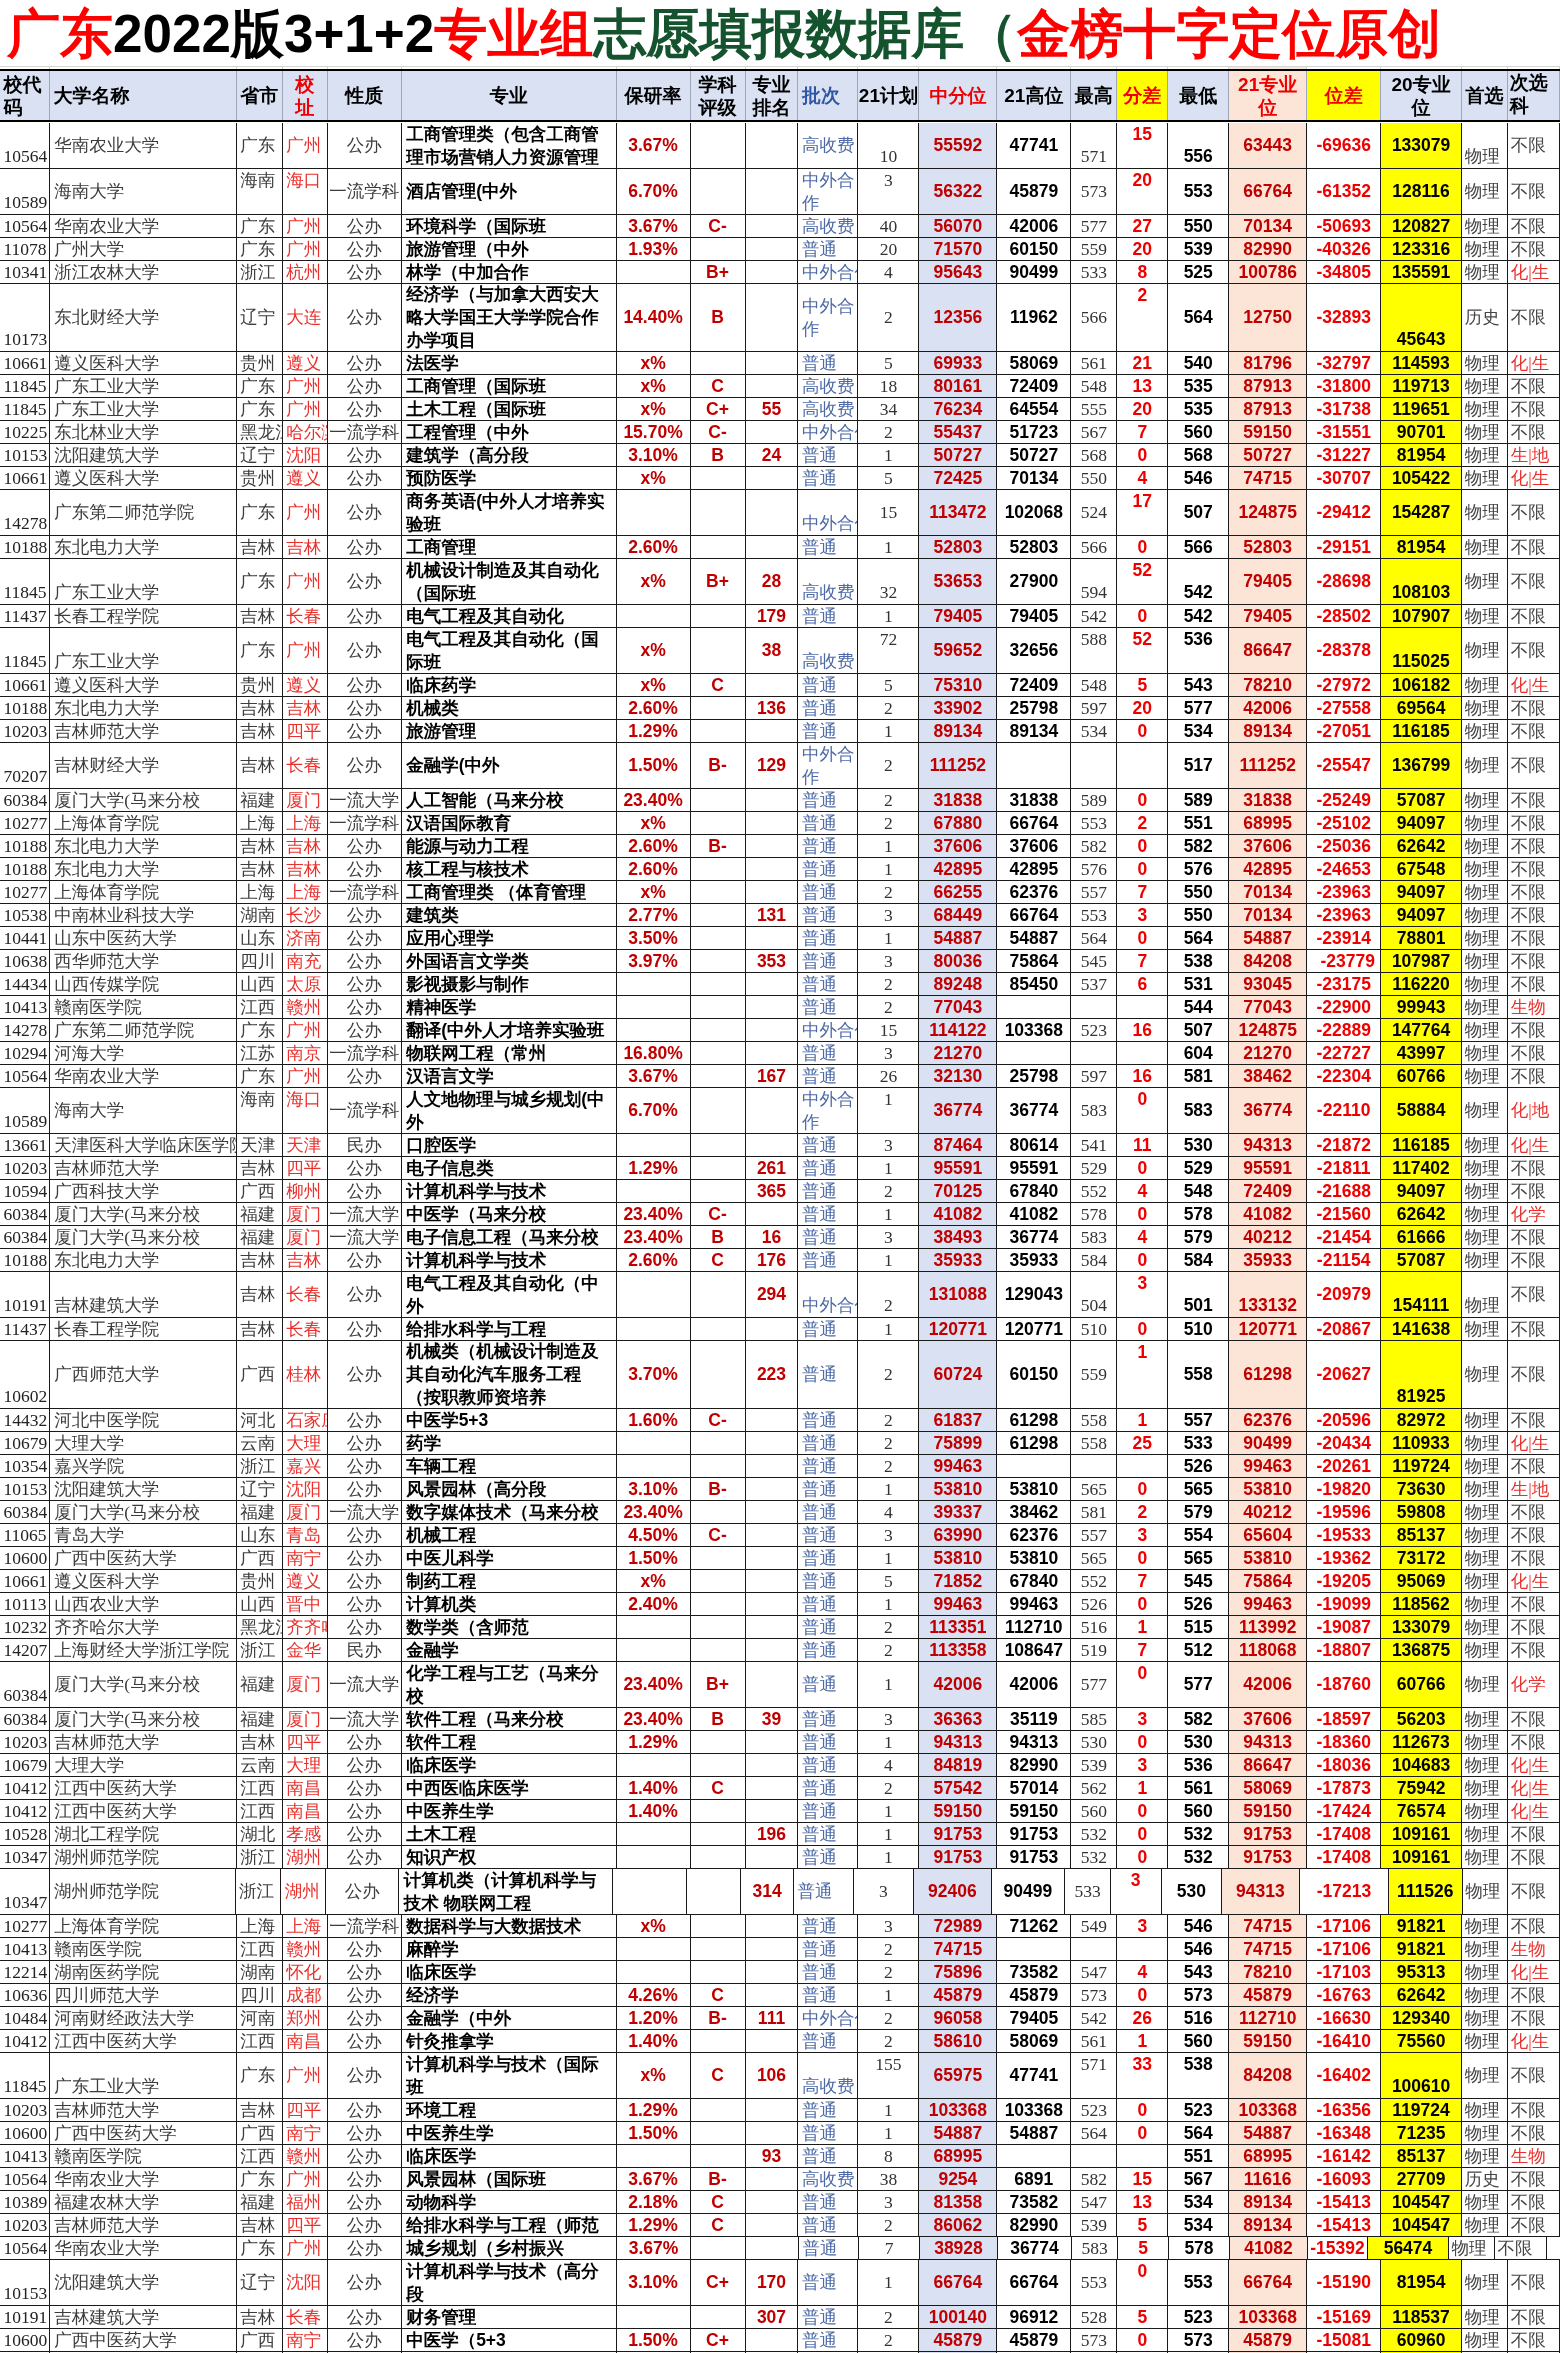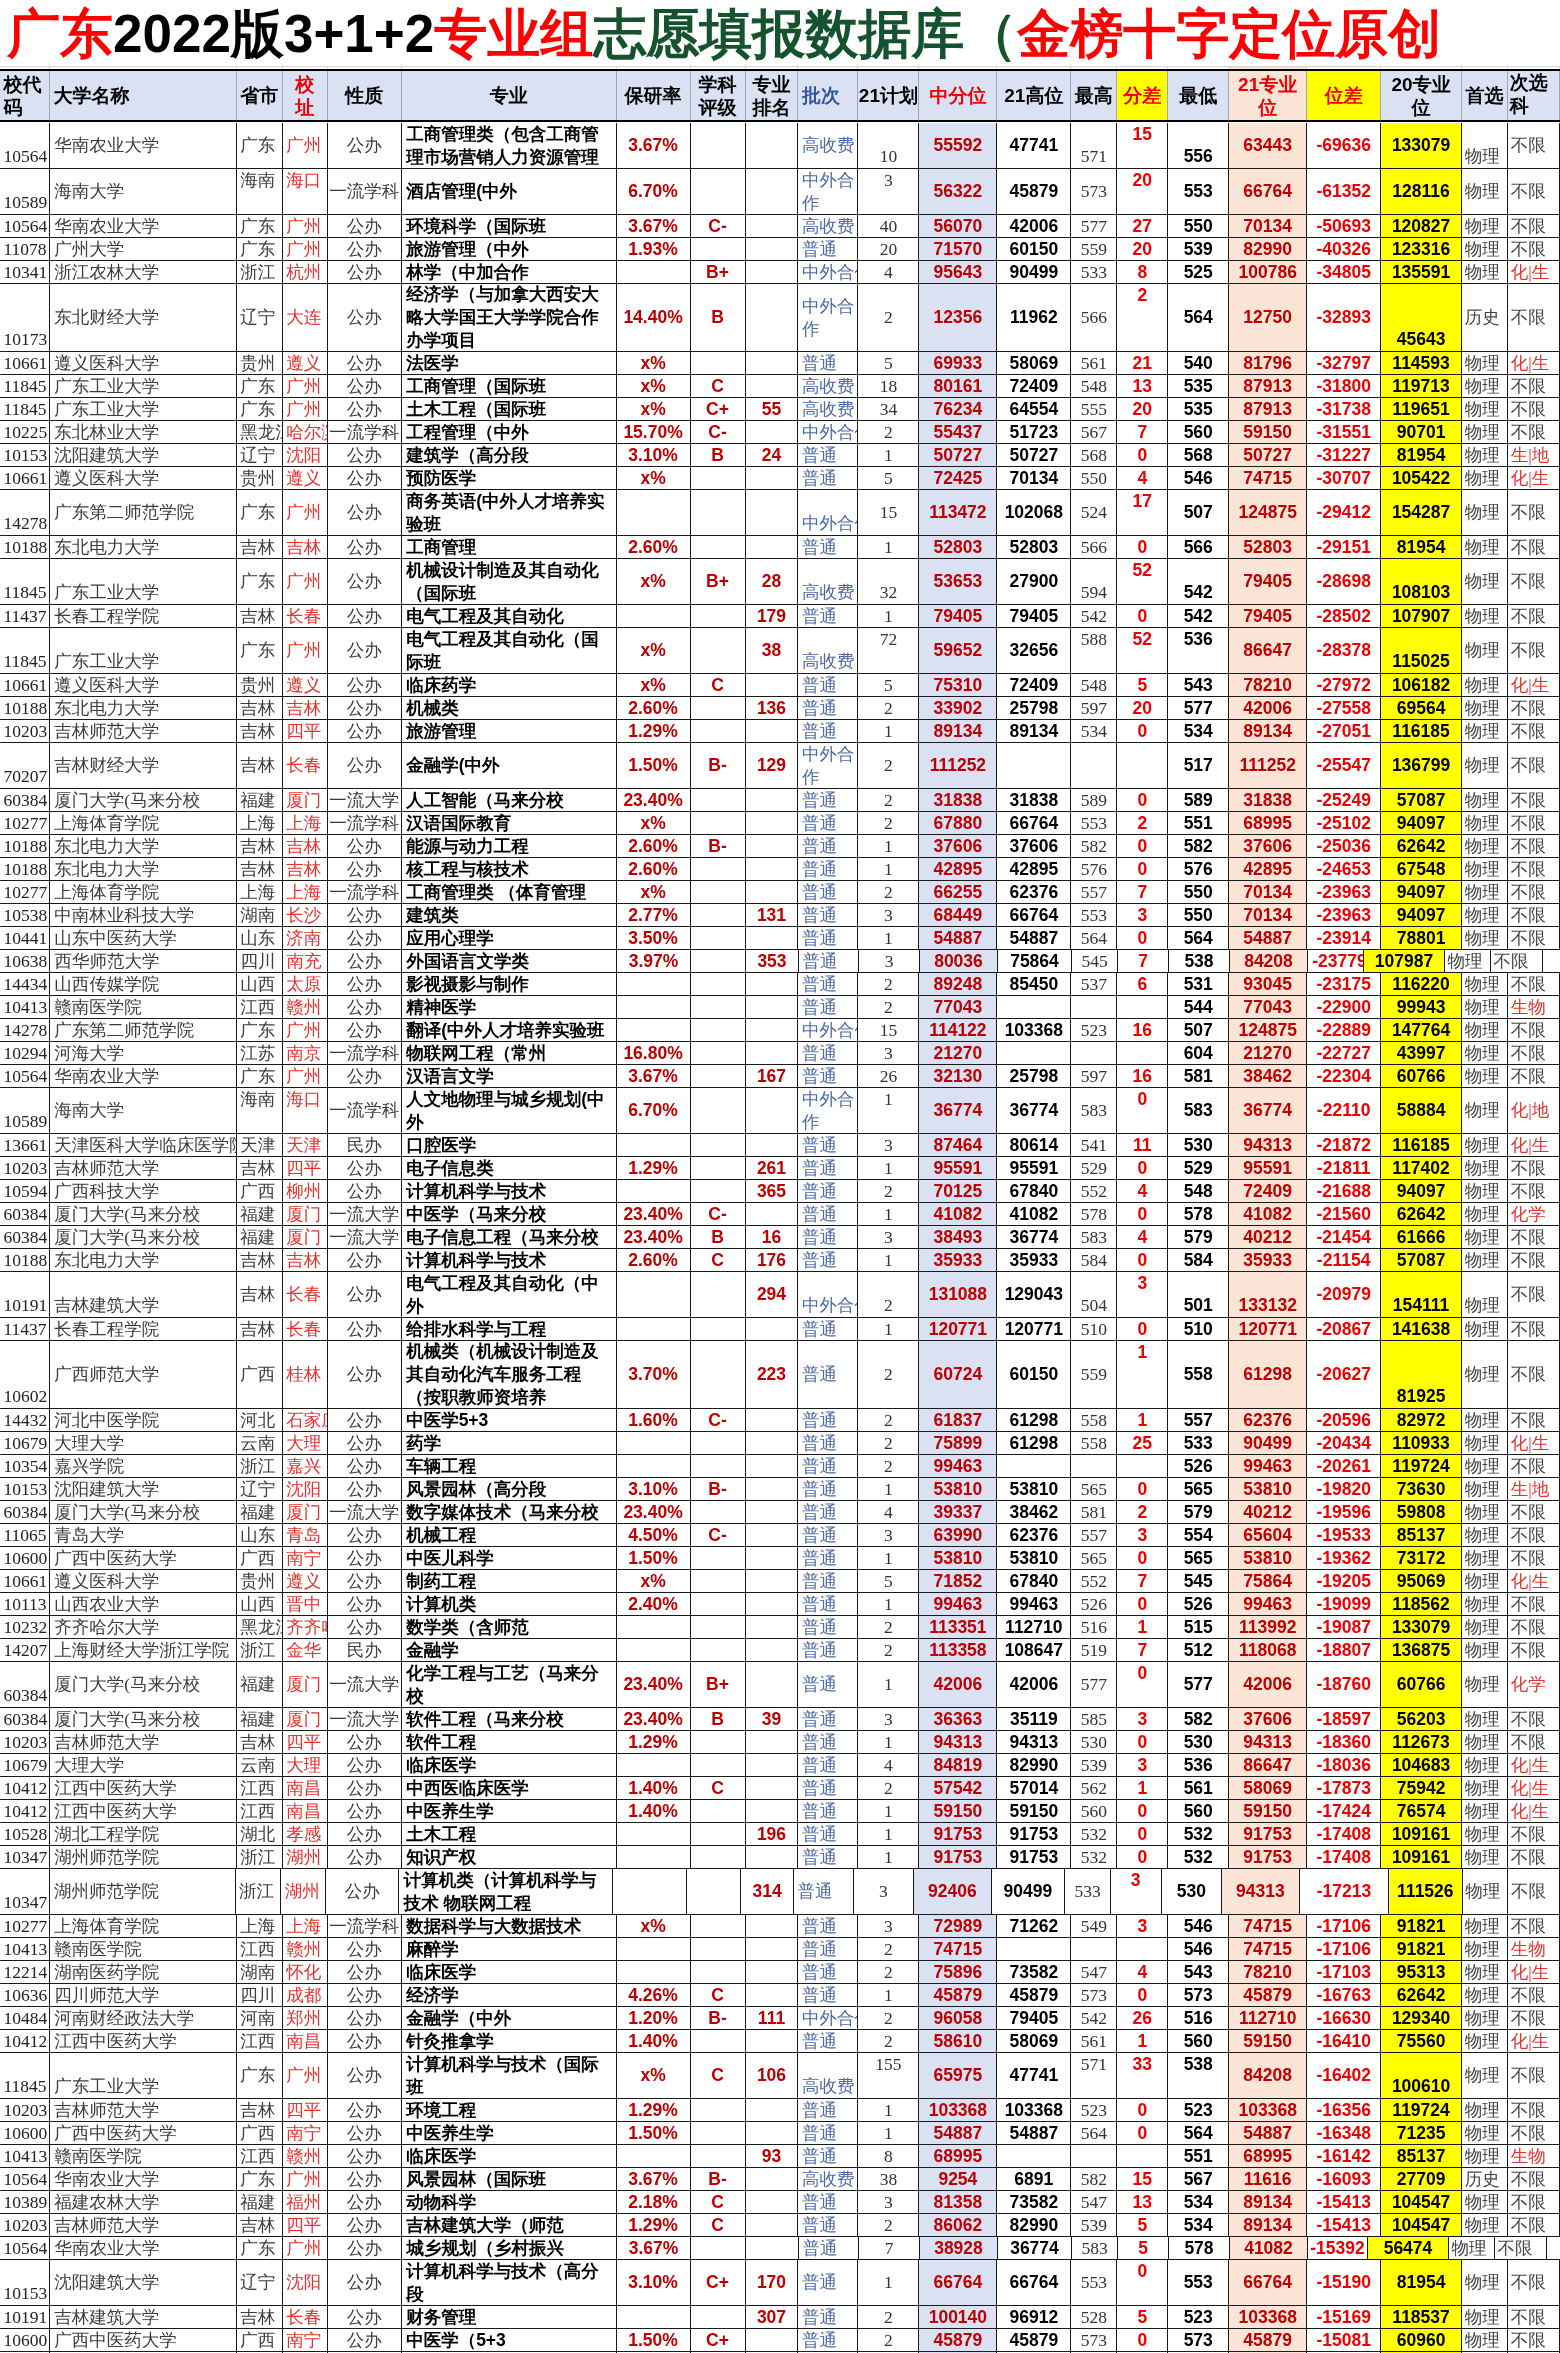--- a/index.html
+++ b/index.html
@@ -2015,21 +2015,21 @@
       </div>
       <div class="td k-diff vm" style="width: 51px;">
         <span>7</span>
       </div>
       <div class="td k-min vm" style="width: 61px;">
         <span>538</span>
       </div>
       <div class="td k-pos21 vm" style="width: 78px;">
         <span>84208</span>
       </div>
-      <div class="td k-posdiff vm" style="width: 56px; padding-left: 8px;">
+      <div class="td k-posdiff vm" style="width: 74px; padding-left: 8px;">
         <span>-23779</span>
       </div>
       <div class="td k-pos20 vm" style="width: 81px;">
         <span>107987</span>
       </div>
       <div class="td k-first vm" style="width: 46px;">
         <span>物理</span>
       </div>
       <div class="td k-second vm" style="width: 52px;">
         <span>不限</span>
@@ -5100,21 +5100,21 @@
       <div class="td k-province vm" style="width: 46px;">
         <span>吉林</span>
       </div>
       <div class="td k-city vm" style="width: 45px;">
         <span>四平</span>
       </div>
       <div class="td k-type vm" style="width: 74px;">
         <span>公办</span>
       </div>
       <div class="td k-major vm" style="width: 215px;">
-        <span>吉林建筑大学（师范</span>
+        <span>给排水科学与工程（师范</span>
       </div>
       <div class="td k-baoyan vm" style="width: 74px;">
         <span>1.29%</span>
       </div>
       <div class="td k-grade vm" style="width: 55px;">
         <span>C</span>
       </div>
       <div class="td k-rank vm" style="width: 53px;">
         <span></span>
       </div>

